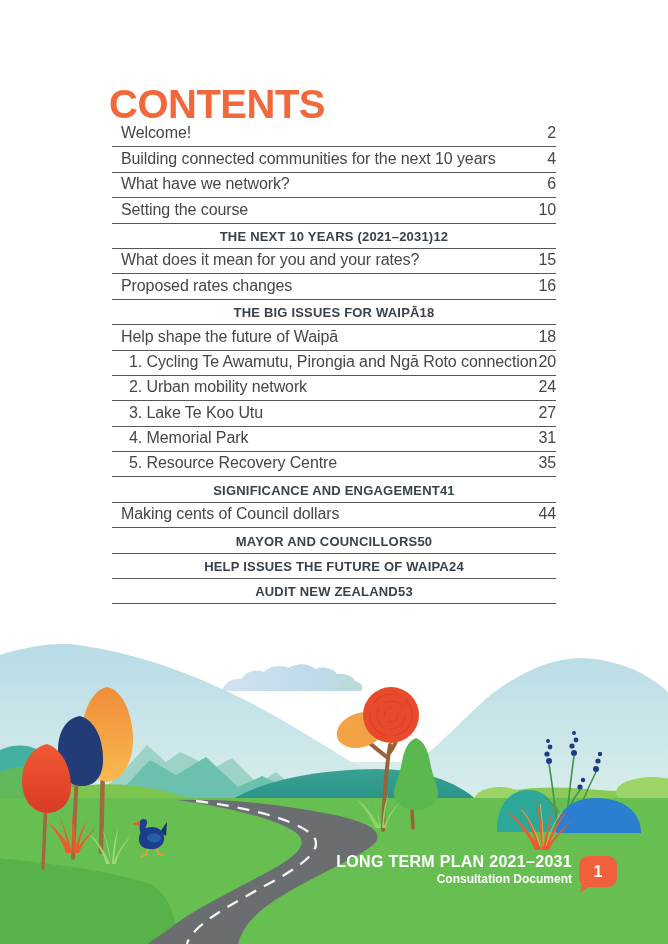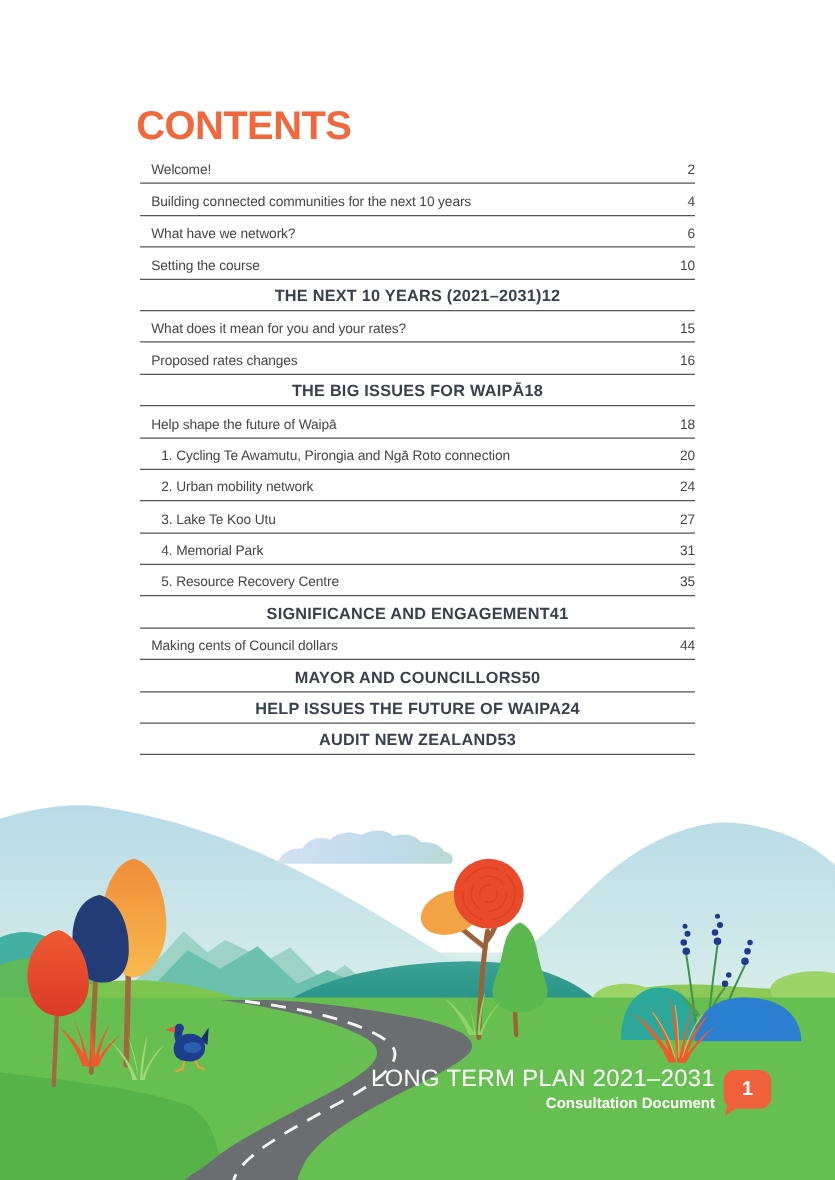--- a/index.html
+++ b/index.html
@@ -2,42 +2,42 @@
 <html style="--title-orange: #f0683c; --badge-orange: #f0613b; --heading-text: #37424d; --body-text: #45464a; --rule-line: #55565a; --grass-green: #68bf51; --road-gray: #6b6e70; --mountain-teal: #2f9c8e; --hill-blue: #bedfe8; --footer-text: #ffffff;"><head>
 <meta charset="utf-8">
 <style>
   html,body{margin:0;padding:0;background:#9a9a9a;}
   .page{
     position:relative;width:668px;height:944px;margin:0 auto;background:#ffffff;
     overflow:hidden;font-family:"Liberation Sans", sans-serif;
   }
   .page-title{
     position:absolute;left:109px;top:82px;margin:0;
-    font-size:32px;font-weight:bold;letter-spacing:-0.5px;
+    font-size:40px;font-weight:bold;letter-spacing:-0.5px;
     color:var(--title-orange);
   }
   .toc{position:absolute;left:112px;top:122px;width:444px;}
   .toc-row{
     display:flex;justify-content:space-between;align-items:flex-end;
     height:25.4px;box-sizing:border-box;padding-bottom:4px;
     border-bottom:1px solid var(--rule-line);
-    font-size:11px;color:var(--body-text);letter-spacing:-0.1px;
+    font-size:16px;color:var(--body-text);letter-spacing:-0.1px;
   }
   .toc-row .toc-label{padding-left:9px;}
   .toc-row.level-sub2 .toc-label{padding-left:17px;}
   .toc-row.level-main{
     font-weight:bold;font-size:13px;color:var(--heading-text);letter-spacing:0.2px;justify-content:center;
   }
   .toc-row.level-main .toc-label{padding-left:0;}
   .scene{position:absolute;left:0;top:630px;width:668px;height:314px;display:block;}
   .footer{
     position:absolute;top:853px;right:96px;text-align:right;color:var(--footer-text);
     line-height:1.16;
   }
-  .footer .plan-title{font-size:19px;font-weight:normal;letter-spacing:0.3px;text-align:center;}
+  .footer .plan-title{font-size:16px;font-weight:bold;letter-spacing:0.3px;text-align:center;}
   .footer .subtitle{font-size:12px;margin-top:1px;font-weight:bold;}
   .badge{
     position:absolute;left:579px;top:856px;width:38px;height:31px;
     background:var(--badge-orange);border-radius:9px;
     color:#fff;font-weight:bold;font-size:16px;text-align:center;line-height:31px;
   }
   .badge::after{
     content:"";position:absolute;left:1px;bottom:-6px;width:13px;height:12px;
     background:var(--badge-orange);
     clip-path:polygon(0 100%, 18% 0, 100% 18%);

